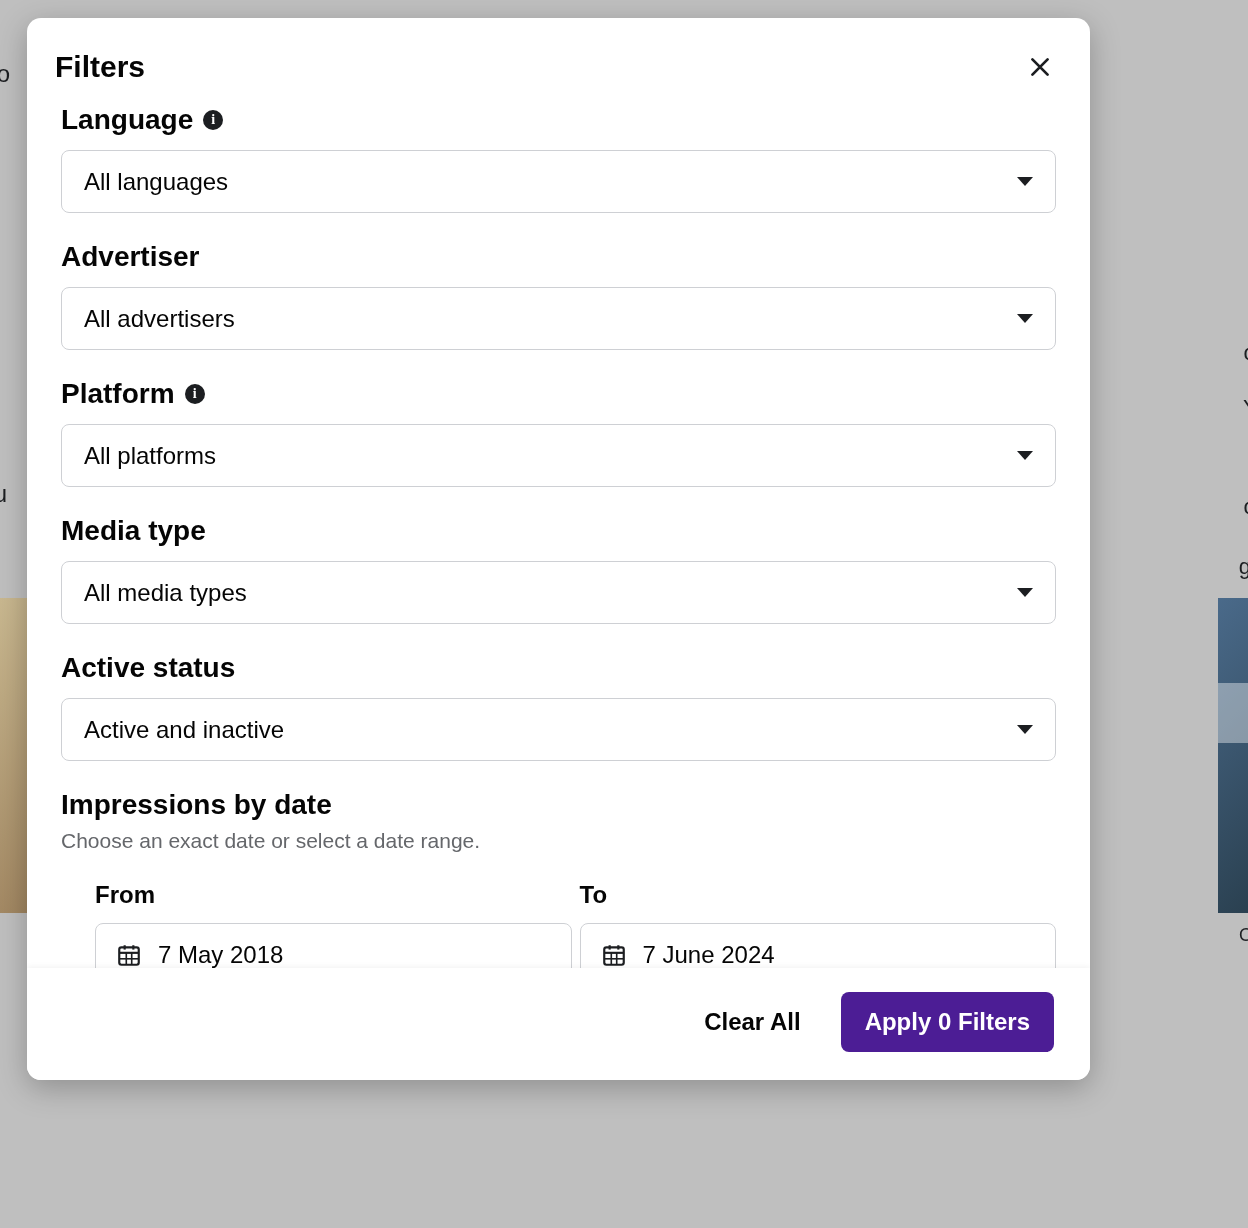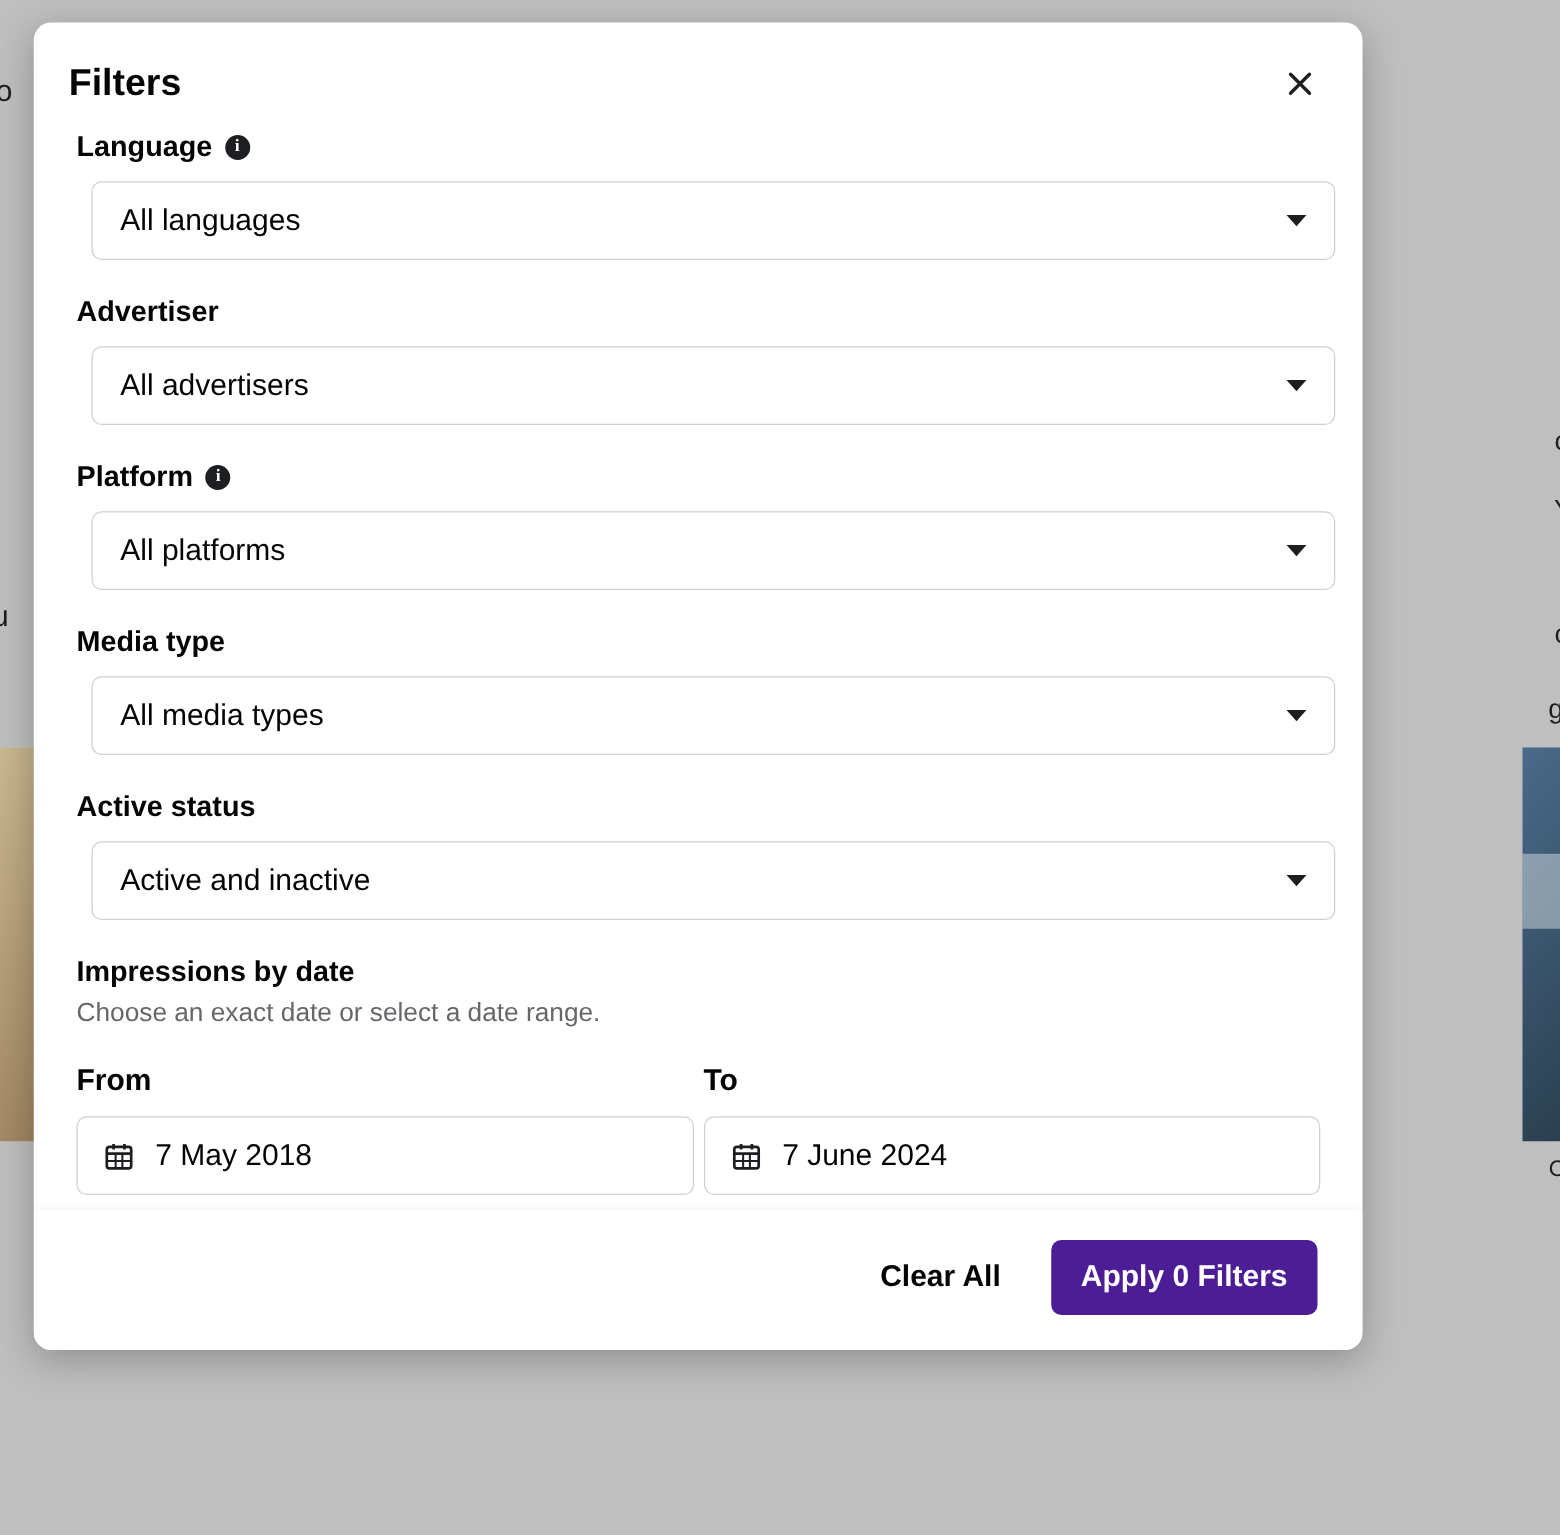--- a/index.html
+++ b/index.html
@@ -68,21 +68,21 @@
       overflow-y: auto;
       padding: 8px 34px 0 34px;
     }
     .modal-body::-webkit-scrollbar { width: 10px; }
     .modal-body::-webkit-scrollbar-track { background: transparent; }
     .modal-body::-webkit-scrollbar-thumb { background: #bcc0c4; border-radius: 6px; }
 
     .filter-group { margin-bottom: 28px; }
     .filter-label-row { display: flex; align-items: center; gap: 10px; margin-bottom: 14px; }
     .filter-label {
-      font-size: 23px;
+      font-size: 28px;
       font-weight: 700;
       color: #050505;
     }
     .info-icon {
       width: 20px; height: 20px;
       border-radius: 50%;
       background: #1c1e21;
       color: #fff;
       display: inline-flex;
       align-items: center;
@@ -102,34 +102,33 @@
       width: 100%;
       height: 63px;
       border: 1px solid #ced0d4;
       border-radius: 8px;
       background: #ffffff;
       display: flex;
       align-items: center;
       justify-content: space-between;
       padding: 0 22px;
       cursor: pointer;
-      margin-left: 12px;
     }
     .select-value {
       font-size: 24px;
       color: #050505;
     }
     .caret {
       width: 0; height: 0;
       border-left: 8px solid transparent;
       border-right: 8px solid transparent;
       border-top: 9px solid #1c1e21;
     }
 
-    .date-row { display: flex; gap: 8px; }
+    .date-row { display: flex; gap: 8px; margin-left: 34px; }
     .date-col { flex: 1; }
     .date-sublabel {
       font-size: 24px;
       font-weight: 700;
       color: #050505;
       margin-bottom: 14px;
     }
     .date-input {
       width: 100%;
       height: 63px;

